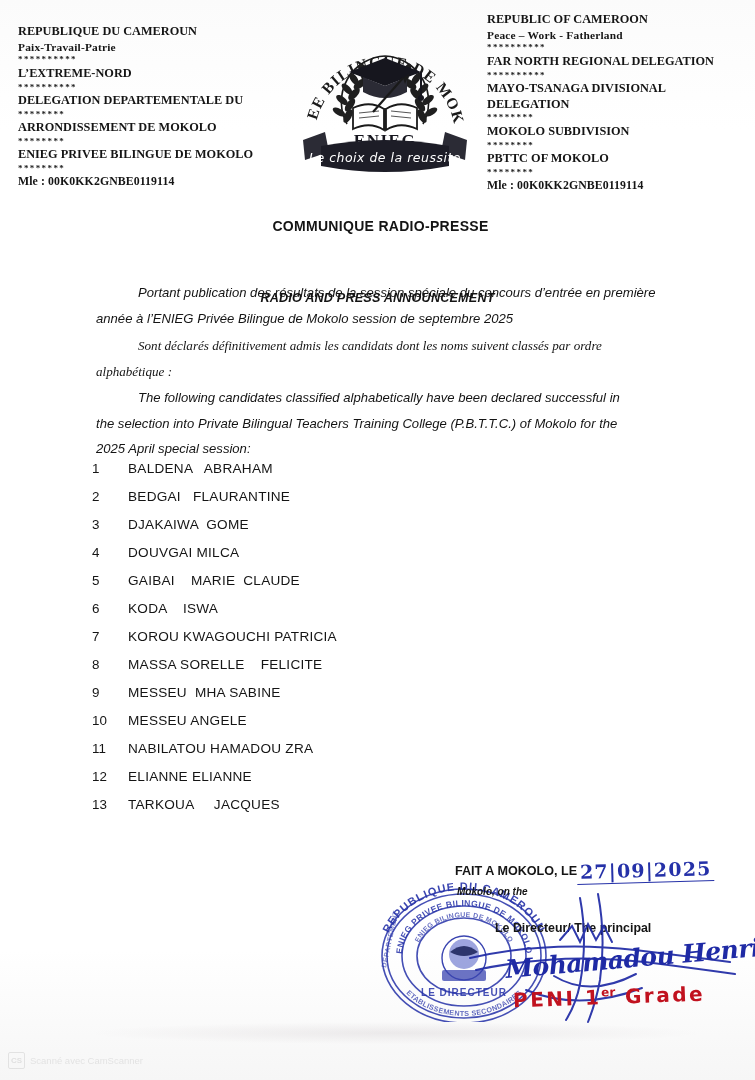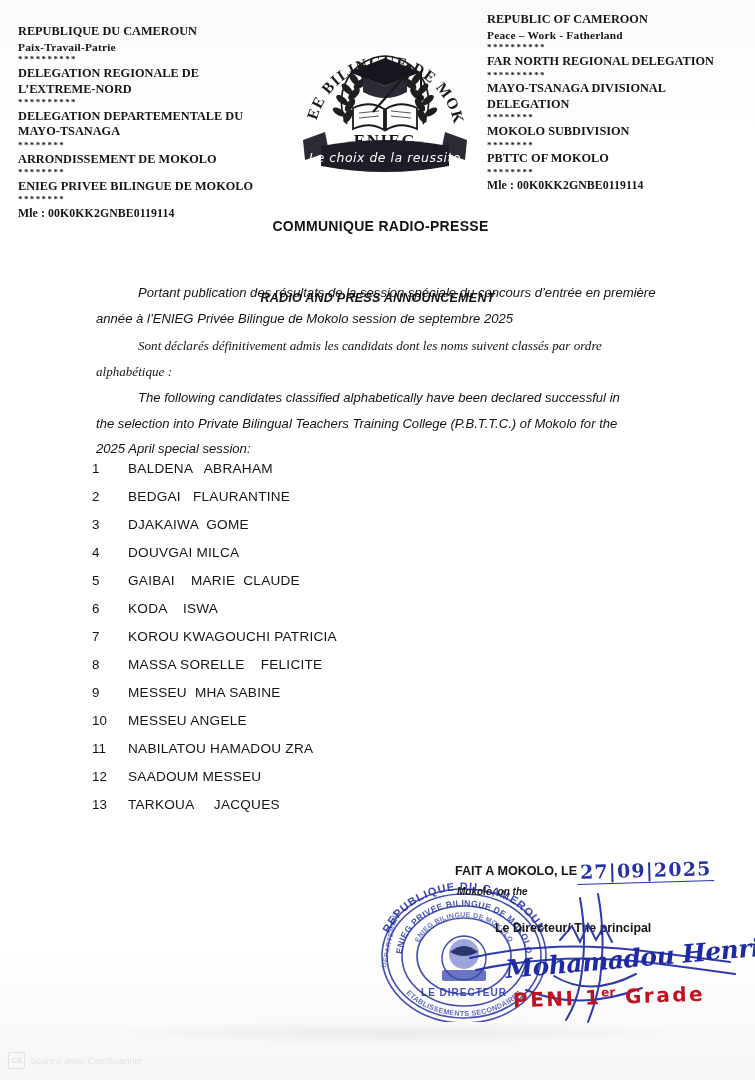--- a/index.html
+++ b/index.html
@@ -281,25 +281,23 @@
 
   <div class="scan-tint"></div>
   <div class="scan-smudge"></div>
 
   <div class="header">
 
     <div class="hdr-col hdr-left">
       <div>REPUBLIQUE DU CAMEROUN</div>
       <div class="hdr-sub">Paix-Travail-Patrie</div>
       <span class="stars">**********</span>
-      <div>DELEGATION REGIONALE DE</div>
       <div>L’EXTREME-NORD</div>
       <span class="stars">**********</span>
       <div>DELEGATION DEPARTEMENTALE DU</div>
-      <div>MAYO-TSANAGA</div>
       <span class="stars">********</span>
       <div>ARRONDISSEMENT DE MOKOLO</div>
       <span class="stars">********</span>
       <div>ENIEG PRIVEE BILINGUE DE MOKOLO</div>
       <span class="stars">********</span>
       <div class="mle">Mle : 00K0KK2GNBE0119114</div>
     </div>
 
     <div class="logo-wrap">
       <svg viewBox="0 0 180 170" width="180" height="170">
@@ -437,21 +435,21 @@
       <div class="name-row">
         <span class="name-num">10</span>
         <span class="name-txt">MESSEU ANGELE</span>
       </div>
       <div class="name-row">
         <span class="name-num">11</span>
         <span class="name-txt">NABILATOU HAMADOU ZRA</span>
       </div>
       <div class="name-row">
         <span class="name-num">12</span>
-        <span class="name-txt">SAADOUM MESSEU</span>
+        <span class="name-txt">ELIANNE ELIANNE</span>
       </div>
       <div class="name-row">
         <span class="name-num">13</span>
         <span class="name-txt">TARKOUA     JACQUES</span>
       </div>
     </div>
 
   <div class="stamp">
     <svg viewBox="0 0 198 150" width="198" height="150">
       <defs>

